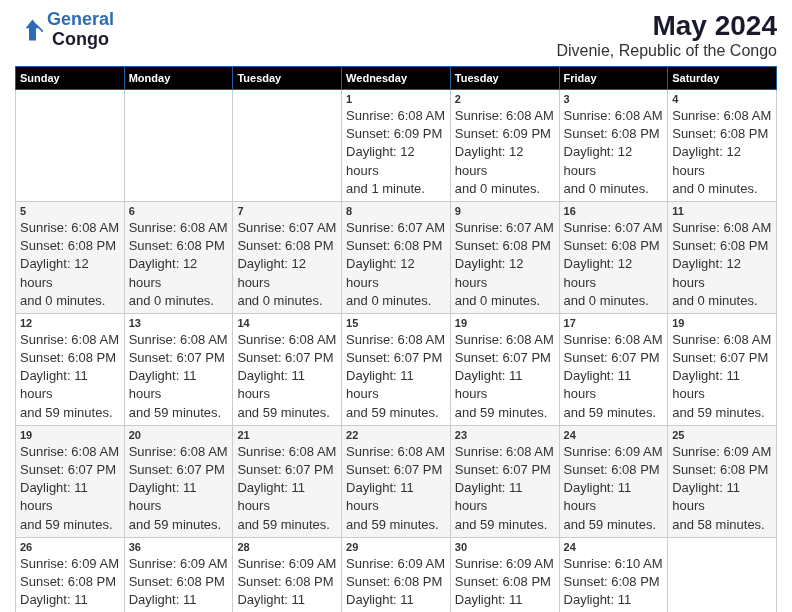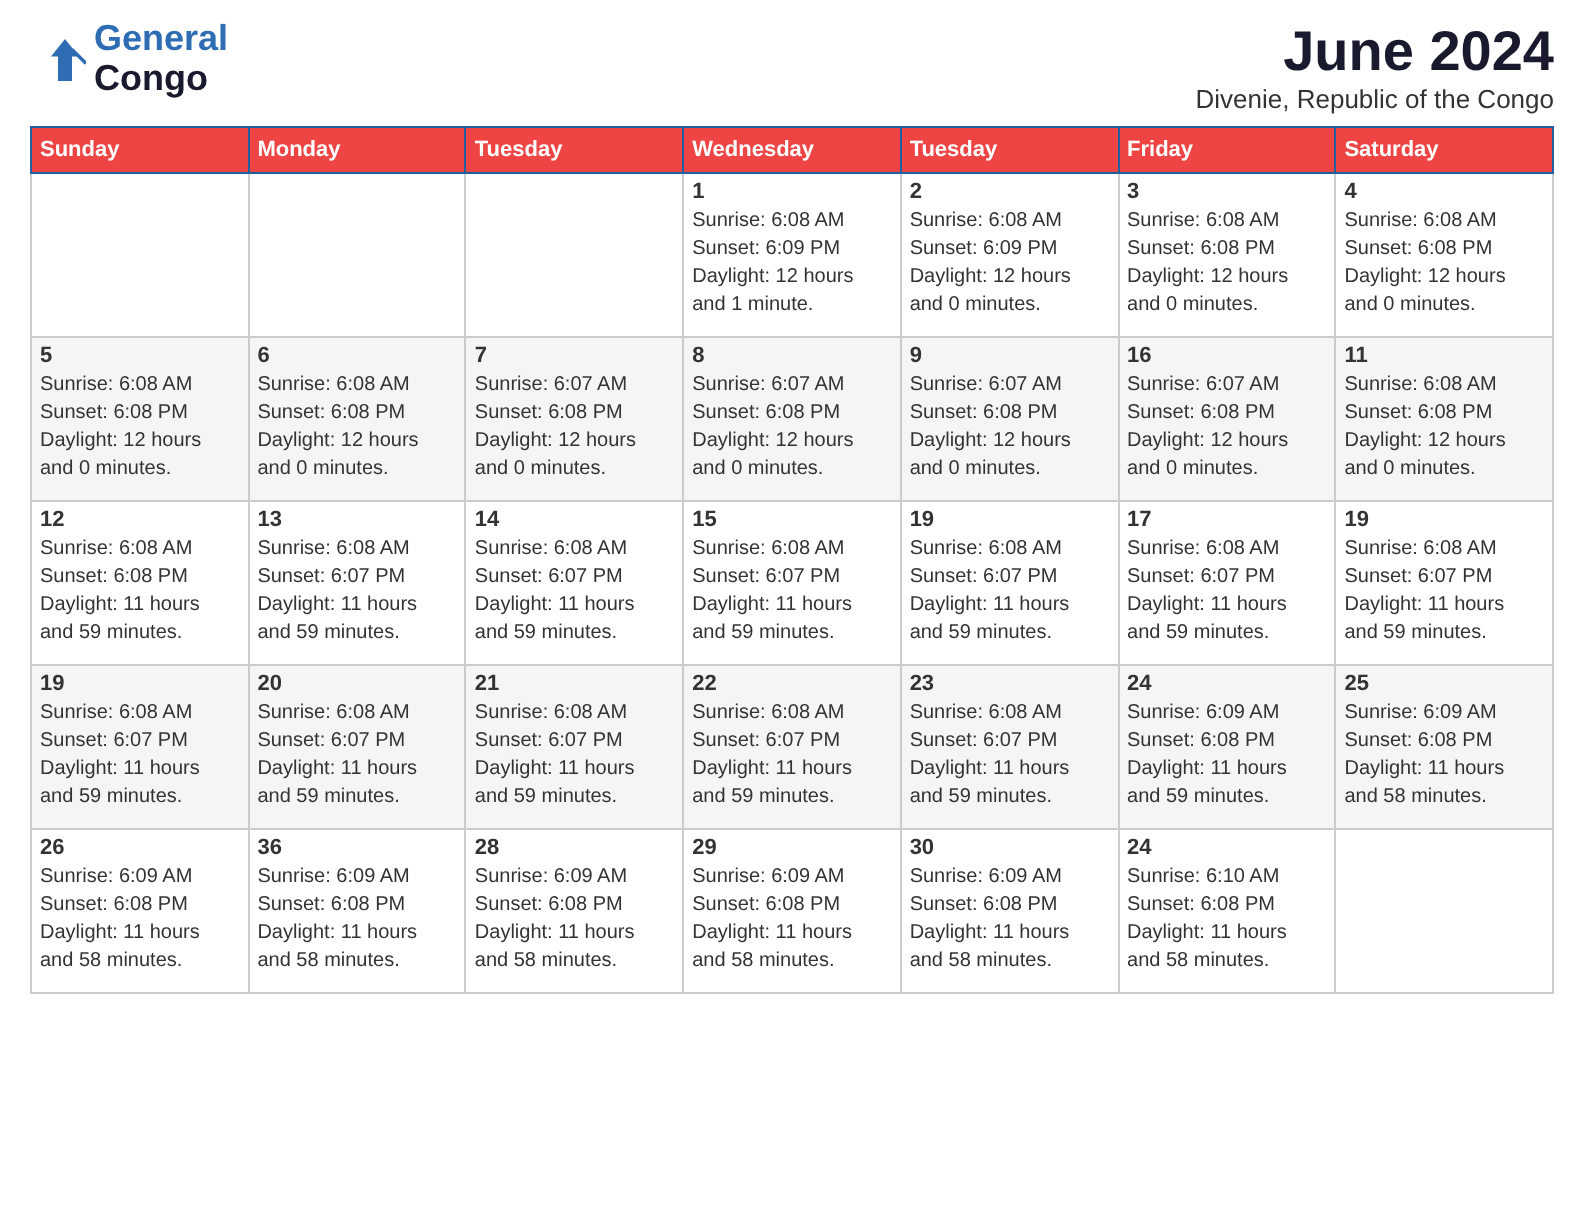--- a/index.html
+++ b/index.html
@@ -25,47 +25,48 @@
     .logo {
       display: flex;
       align-items: center;
       gap: 4px;
     }
     .logo-text {
       font-size: 18px;
       font-weight: bold;
       color: #1a1a2e;
       line-height: 1.1;
+      text-align: center;
     }
     .logo-text span {
       color: #3a7bd5;
     }
     .logo-icon {
       width: 28px;
       height: 28px;
     }
     .title-section {
       text-align: right;
     }
     .main-title {
       font-size: 28px;
       font-weight: bold;
       color: #1a1a2e;
     }
     .subtitle {
-      font-size: 13px;
+      font-size: 16px;
       color: #333;
     }
     .calendar {
       width: 100%;
       border-collapse: collapse;
       font-size: 9.5px;
     }
     .calendar thead tr {
-      background-color: #ef4444;
+      background-color: #000000;
       color: white;
     }
     .calendar thead th {
       padding: 5px 4px;
       text-align: left;
       font-size: 11px;
       font-weight: bold;
       border: 1px solid #2060a0;
     }
     .calendar tbody td {
@@ -81,21 +82,21 @@
     }
     .day-number {
       font-size: 11px;
       font-weight: bold;
       color: #333;
       display: block;
       margin-bottom: 2px;
     }
     .day-info {
       color: #333;
-      font-size: 10px;
+      font-size: 13px;
       line-height: 1.4;
     }
     .empty-cell {
       background: #fff !important;
     }
   </style>
 </head>
 <body>
 
 <div class="page">
@@ -104,21 +105,21 @@
       <svg class="logo-icon" viewBox="0 0 32 32">
         <polygon points="20,4 28,14 24,14 24,28 16,28 16,14 12,14" fill="#2e6db4"></polygon>
         <polygon points="24,10 32,18" stroke="#2e6db4" stroke-width="2" fill="none"></polygon>
       </svg>
       <div class="logo-text">
         <div><span style="color:#2e6db4;">General</span></div>
         <div>Congo</div>
       </div>
     </div>
     <div class="title-section">
-      <div class="main-title">June 2024</div>
+      <div class="main-title">May 2024</div>
       <div class="subtitle">Divenie, Republic of the Congo</div>
     </div>
   </div>
 
   <table class="calendar">
     <thead>
       <tr>
         <th>Sunday</th>
         <th>Monday</th>
         <th>Tuesday</th>

